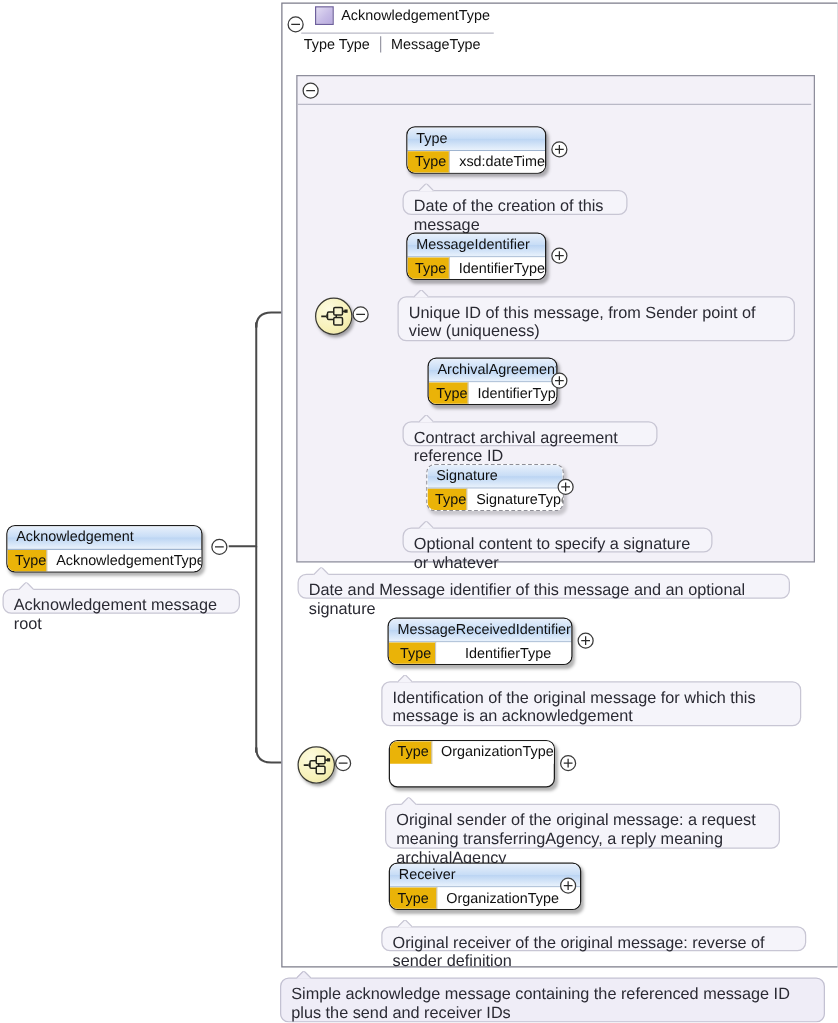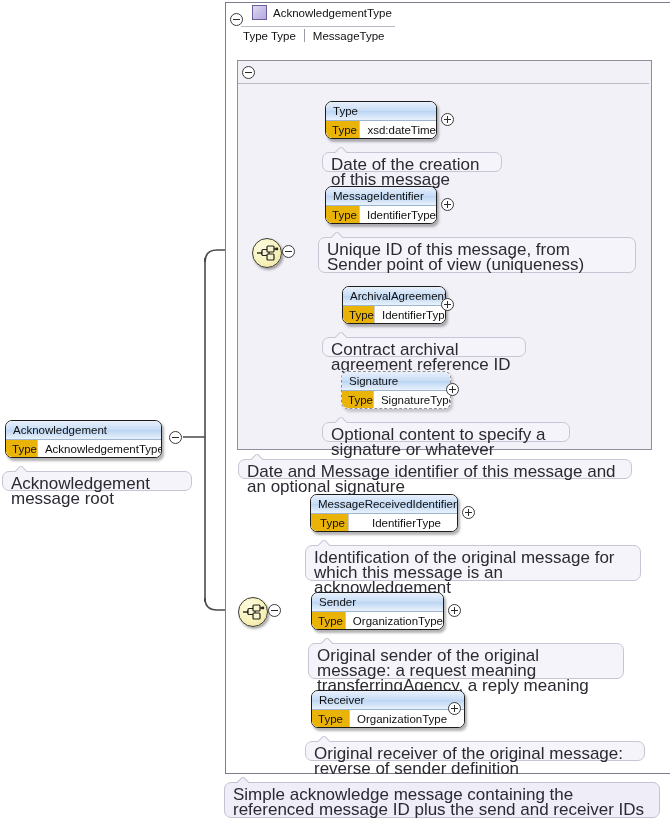--- a/index.html
+++ b/index.html
@@ -79,21 +79,21 @@
     font-size:11.5px;color:#101010;
   }
   .el .typerow .v{
     flex:1;line-height:18px;padding-left:7px;white-space:nowrap;
     font-size:11.5px;color:#101010;background:#ffffff;
   }
 
   
   .ann{
     position:absolute;border:1px solid #c8c6d4;border-radius:7px;
-    background:#f5f4fa;color:#2a2a33;font-size:17px;
+    background:#f5f4fa;color:#2a2a33;font-size:13px;
     padding:4px 8px 4px 8px;box-sizing:border-box;line-height:15px;
   }
   .ann.strong{background:#efedf7;border-color:#c3c1d2;}
   .ann .tail{
     position:absolute;left:12px;top:-6px;width:12px;height:6px;overflow:hidden;
   }
   .ann .tail:before{
     content:"";position:absolute;left:0;top:2px;width:10px;height:10px;
     background:inherit;border-left:1px solid #c8c6d4;border-top:1px solid #c8c6d4;
     transform:rotate(45deg);transform-origin:center;
@@ -267,21 +267,20 @@
   </div>
   <div class="toggle plus" style="left:462px;top:506px;"></div>
   <div class="ann" style="left:305px;top:545px;width:336px;height:36px;">
     <span class="tail">
         <i></i>
       </span>
     <span>Identification of the original message for which this message is an acknowledgement</span>
   </div>
 
   <div class="el req" style="left:311px;top:592px;width:133px;height:38px;">
-    <div class="name">Sender</div>
     <div class="typerow">
       <div class="k">Type</div>
       <div class="v">OrganizationType</div>
     </div>
   </div>
   <div class="toggle plus" style="left:448px;top:604px;"></div>
   <div class="ann" style="left:308px;top:643px;width:316px;height:36px;">
     <span class="tail">
         <i></i>
       </span>

